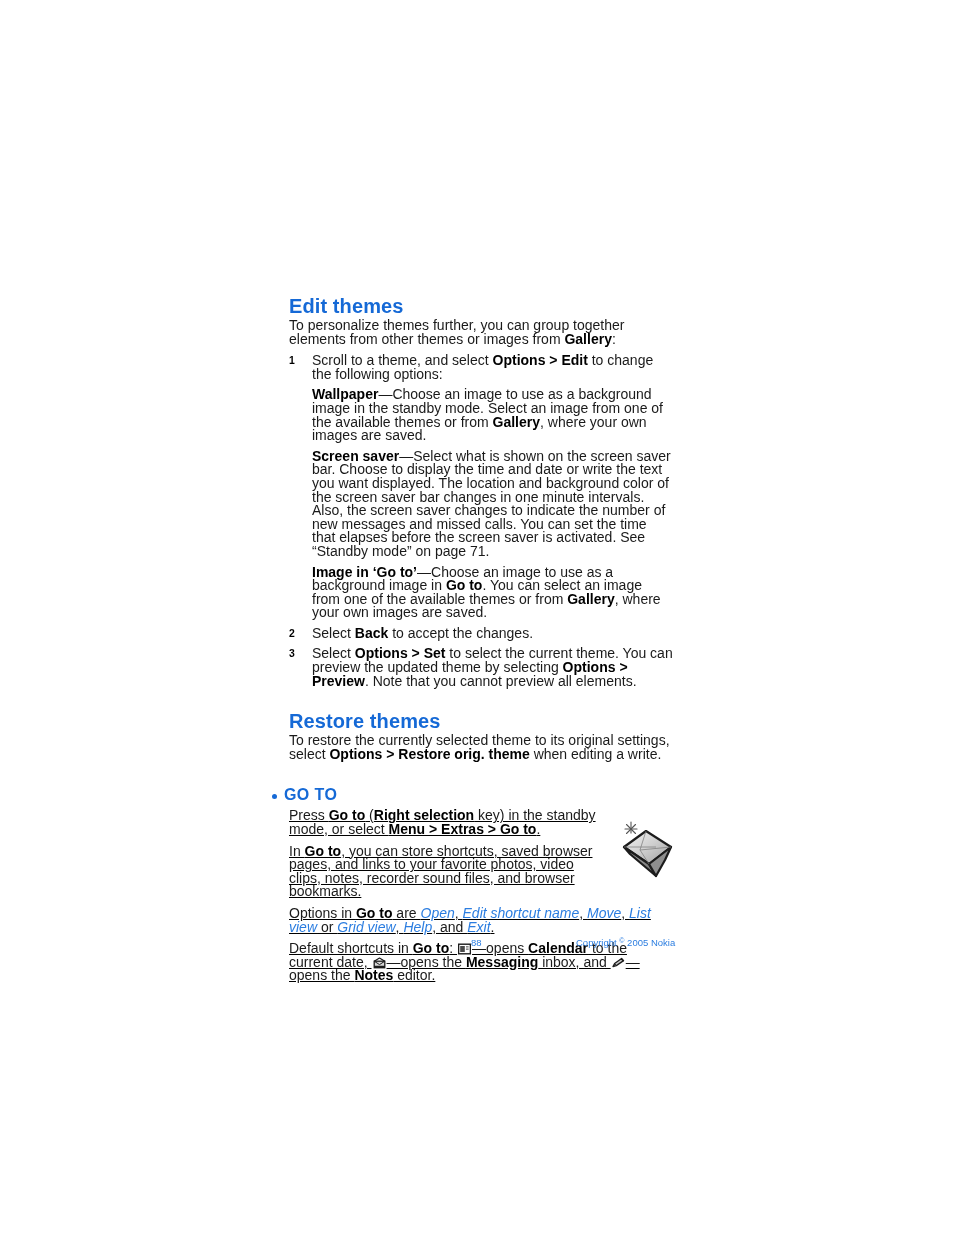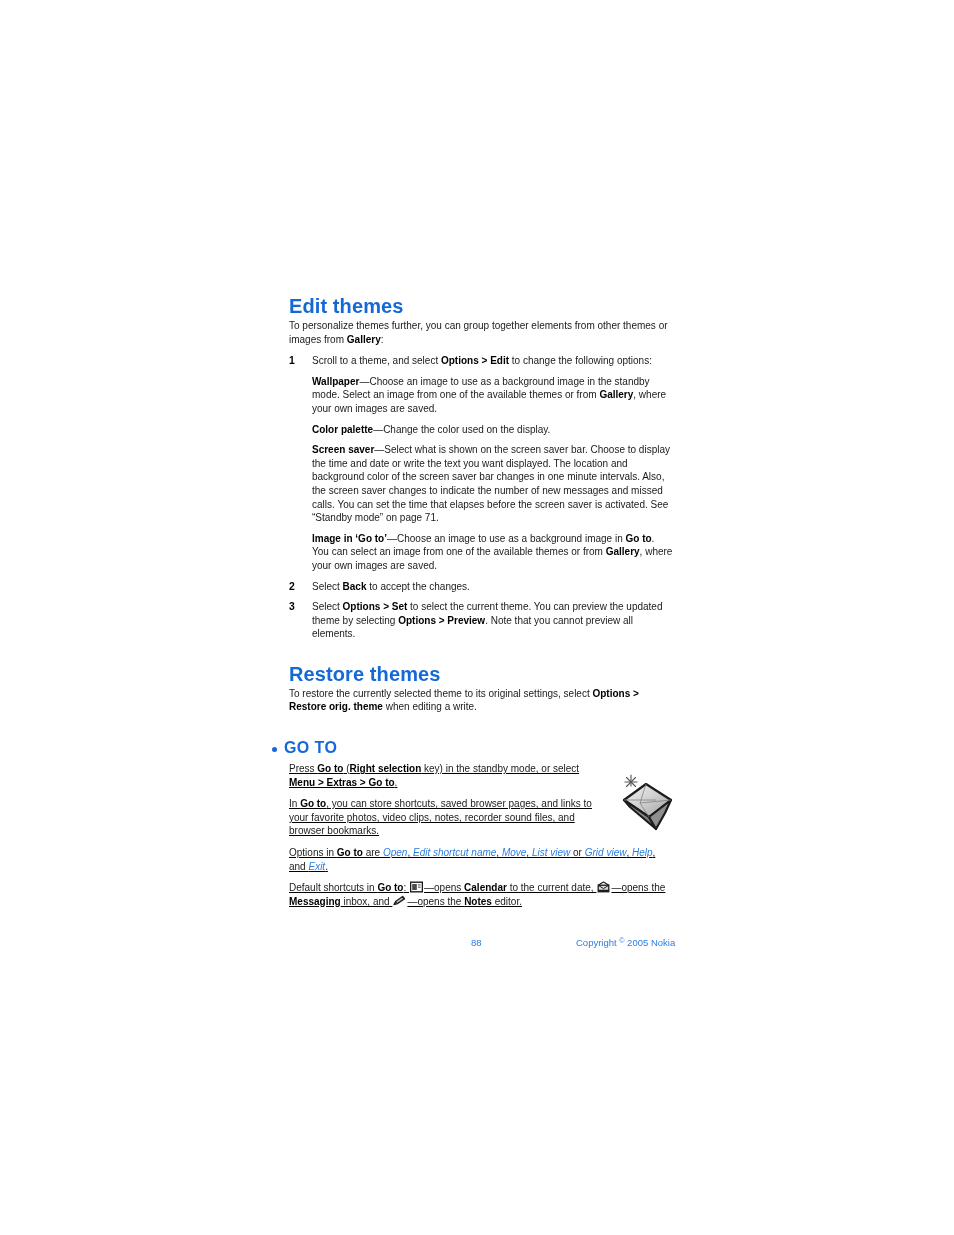--- a/index.html
+++ b/index.html
@@ -59,21 +59,21 @@
   }
   .chapter-title {
     font-size: 16px;
     font-weight: bold;
     color: #1569d6;
     letter-spacing: 0.4px;
   }
 
   
   p.body {
-    font-size: 10px;
+    font-size: 14px;
     line-height: 13.6px;
     margin: 0 0 8px 0;
     color: #1a1a1a;
     text-align: left;
   }
 
   b, strong { font-weight: bold; color: #000; }
 
   
   .num-item {
@@ -169,23 +169,20 @@
 
       <div class="num-item">
         <span class="num">1</span>
         <p class="body"><span>Scroll to a theme, and select </span><b>Options &gt; Edit</b><span> to change the following options:</span></p>
       </div>
 
       <div class="sub-para">
         <p class="body"><b>Wallpaper</b><span>—Choose an image to use as a background image in the standby mode. Select an image from one of the available themes or from </span><b>Gallery</b><span>, where your own images are saved.</span></p>
       </div>
 
-      <div class="sub-para">
-        <p class="body"><b>Color palette</b><span>—Change the color used on the display.</span></p>
-      </div>
 
       <div class="sub-para">
         <p class="body"><b>Screen saver</b><span>—Select what is shown on the screen saver bar. Choose to display the time and date or write the text you want displayed. The location and background color of the screen saver bar changes in one minute intervals. Also, the screen saver changes to indicate the number of new messages and missed calls. You can set the time that elapses before the screen saver is activated. See “Standby mode” on page 71.</span></p>
       </div>
 
       <div class="sub-para">
         <p class="body"><b>Image in ‘Go to’</b><span>—Choose an image to use as a background image in </span><b>Go to</b><span>. You can select an image from one of the available themes or from </span><b>Gallery</b><span>, where your own images are saved.</span></p>
       </div>
 
       <div class="num-item">

